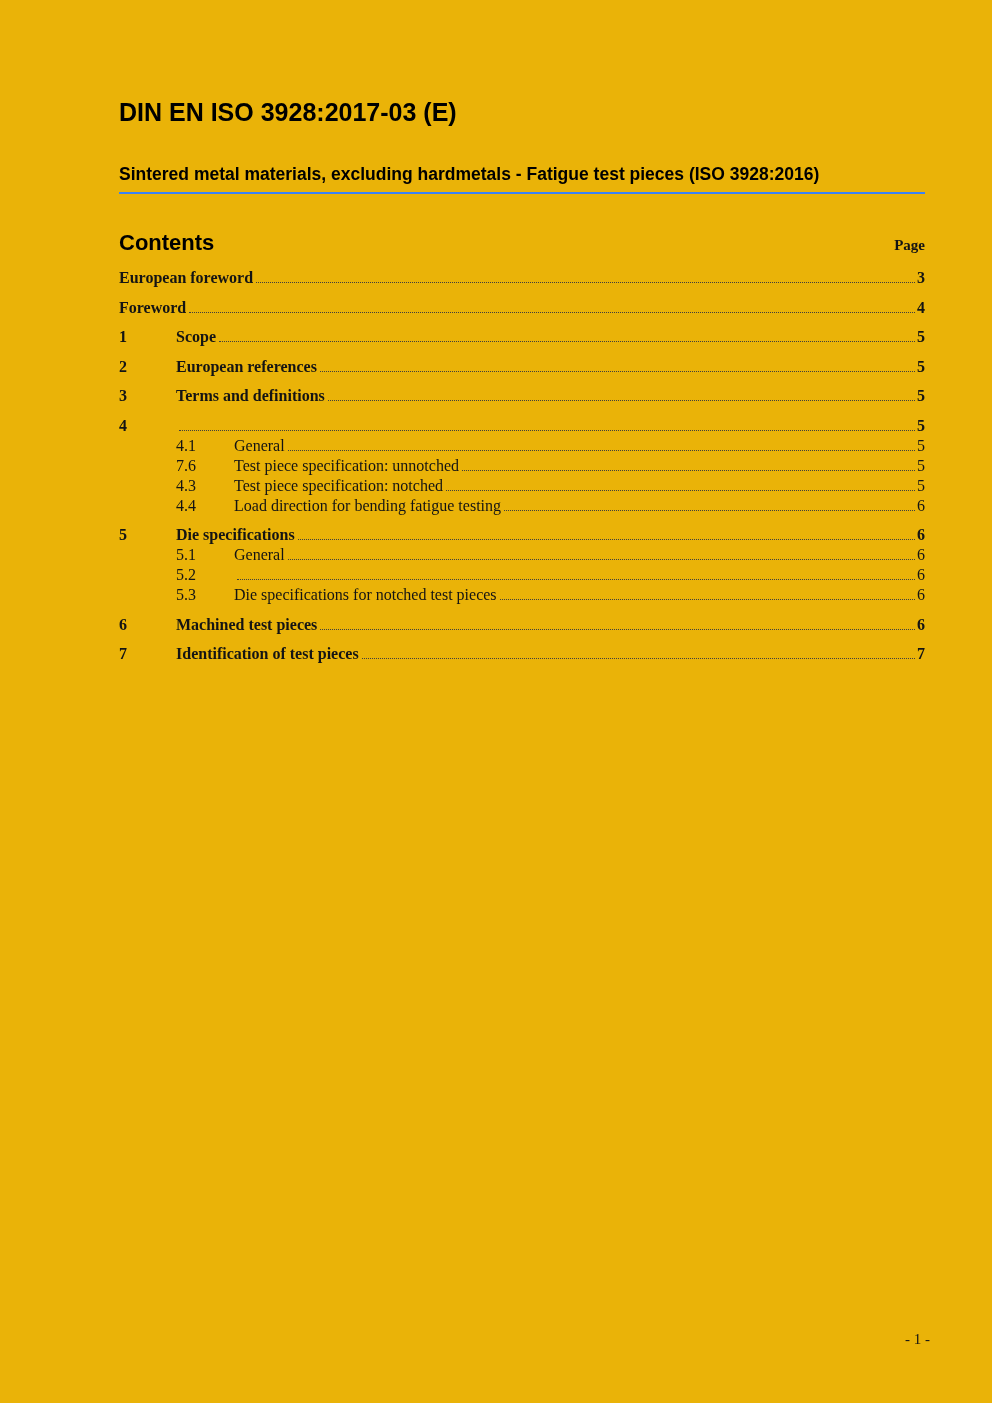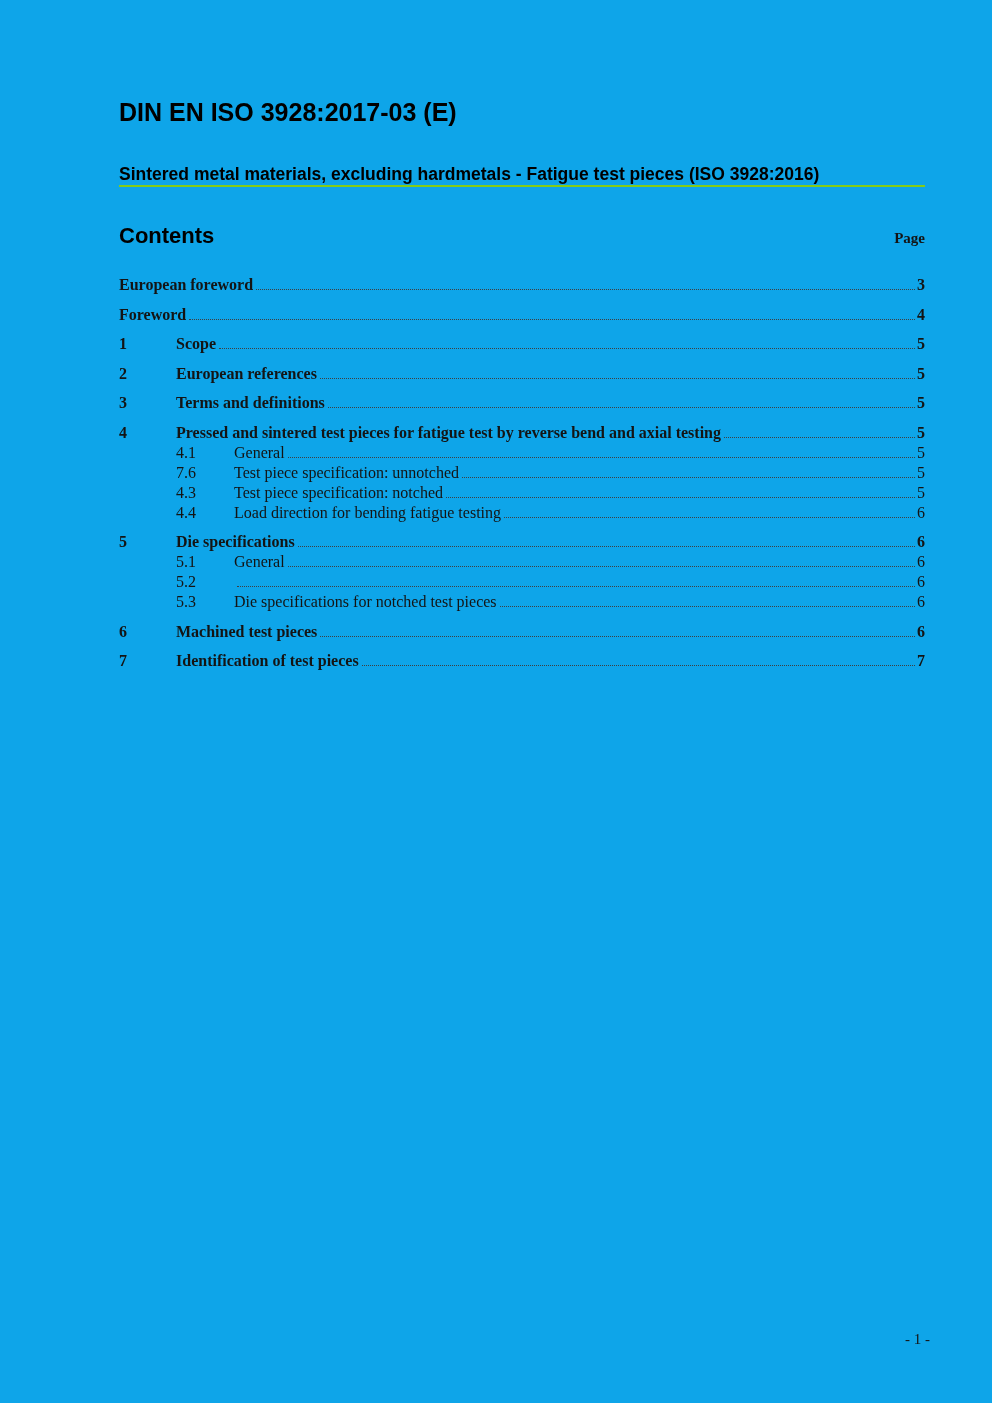--- a/index.html
+++ b/index.html
@@ -1,21 +1,21 @@
 <!DOCTYPE html>
 <html><head>
 <meta charset="utf-8">
 <style>
   html, body { margin: 0; padding: 0; background: #e8e8e8; }
   .page {
     position: relative;
     width: 992px;
     height: 1403px;
     margin: 0 auto;
-    background: #0ea5e9;
+    background: #eab308;
     overflow: hidden;
     font-family: "Liberation Serif", serif;
     color: #141414;
   }
   .content {
     position: absolute;
     left: 119px;
     right: 67px;
     top: 0;
   }
@@ -27,21 +27,22 @@
     line-height: 30px;
     color: #000000;
   }
   .doc-subtitle {
     margin-top: 37px;
     font-family: "Liberation Sans", sans-serif;
     font-weight: bold;
     font-size: 17.5px;
     line-height: 21px;
     color: #000000;
-    border-bottom: 2px solid #84cc16;
+    padding-bottom: 7px;
+    border-bottom: 2px solid #3b82f6;
   }
   .contents-bar {
     margin-top: 36px;
     display: flex;
     justify-content: space-between;
     align-items: baseline;
     gap: 8px;
   }
   .contents-heading {
     font-family: "Liberation Sans", sans-serif;
@@ -51,21 +52,21 @@
     color: #000000;
   }
   .page-col-label {
     font-family: "Liberation Serif", serif;
     font-weight: bold;
     font-size: 15px;
     color: #141414;
     margin-left: 28px;
   }
   .toc {
-    margin-top: 26px;
+    margin-top: 12px;
   }
   .toc-row {
     display: flex;
     align-items: baseline;
     font-size: 16px;
     line-height: 20px;
     color: #141414;
   }
   .toc-row.bold { font-weight: bold; }
   .toc-row.top { margin-top: 9.5px; }
@@ -140,21 +141,20 @@
 
   <div class="toc-row top bold">
     <span class="num">3</span>
     <span class="label">Terms and definitions</span>
     <span class="leader"></span>
     <span class="pagenum">5</span>
   </div>
 
   <div class="toc-row top bold">
     <span class="num">4</span>
-    <span class="label">Pressed and sintered test pieces for fatigue test by reverse bend and axial testing</span>
     <span class="leader"></span>
     <span class="pagenum">5</span>
   </div>
 
   <div class="toc-row sub">
     <span class="num">4.1</span>
     <span class="label">General</span>
     <span class="leader"></span>
     <span class="pagenum">5</span>
   </div>

